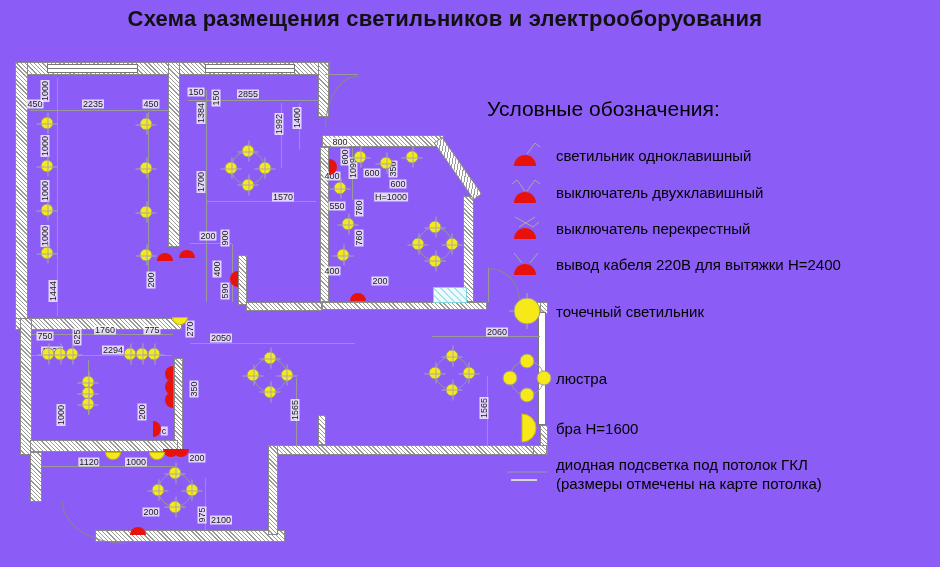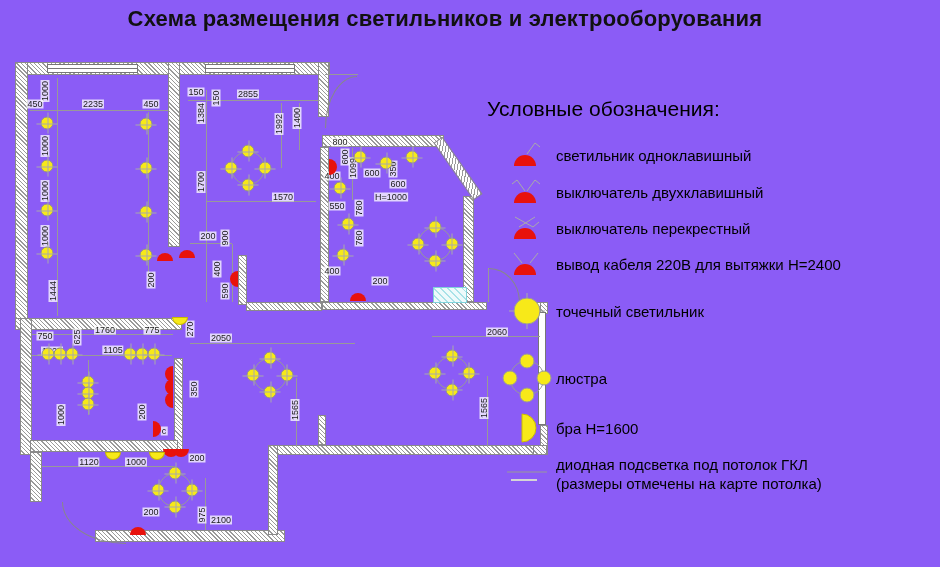--- a/index.html
+++ b/index.html
@@ -141,21 +141,21 @@
       <div class="dim rot" style="left: 190px; top: 329px;">270</div>
       <div class="dim" style="left: 221px; top: 338px;">2050</div>
       <div class="dim rot" style="left: 295px; top: 410px;">1565</div>
       <div class="dim" style="left: 497px; top: 332px;">2060</div>
       <div class="dim rot" style="left: 484px; top: 408px;">1565</div>
       <div class="dim" style="left: 45px; top: 310px; margin-top: 26px;">750</div>
       <div class="dim rot" style="left: 77px; top: 337px;">625</div>
       <div class="dim" style="left: 105px; top: 330px;">1760</div>
       <div class="dim" style="left: 152px; top: 330px;">775</div>
       <div class="dim" style="left: 52px; top: 351px;">1325</div>
-      <div class="dim" style="left: 113px; top: 350px;">1105</div>
+      <div class="dim" style="left: 113px; top: 350px;">2294</div>
       <div class="dim rot" style="left: 61px; top: 415px;">1000</div>
       <div class="dim rot" style="left: 142px; top: 412px;">200</div>
       <div class="dim rot" style="left: 194px; top: 389px;">350</div>
       <div class="dim" style="left: 164px; top: 431px;">с</div>
       <div class="dim" style="left: 89px; top: 462px;">1120</div>
       <div class="dim" style="left: 136px; top: 462px;">1000</div>
       <div class="dim" style="left: 197px; top: 458px;">200</div>
       <div class="dim" style="left: 151px; top: 512px;">200</div>
       <div class="dim rot" style="left: 202px; top: 515px;">975</div>
       <div class="dim" style="left: 221px; top: 520px;">2100</div>

